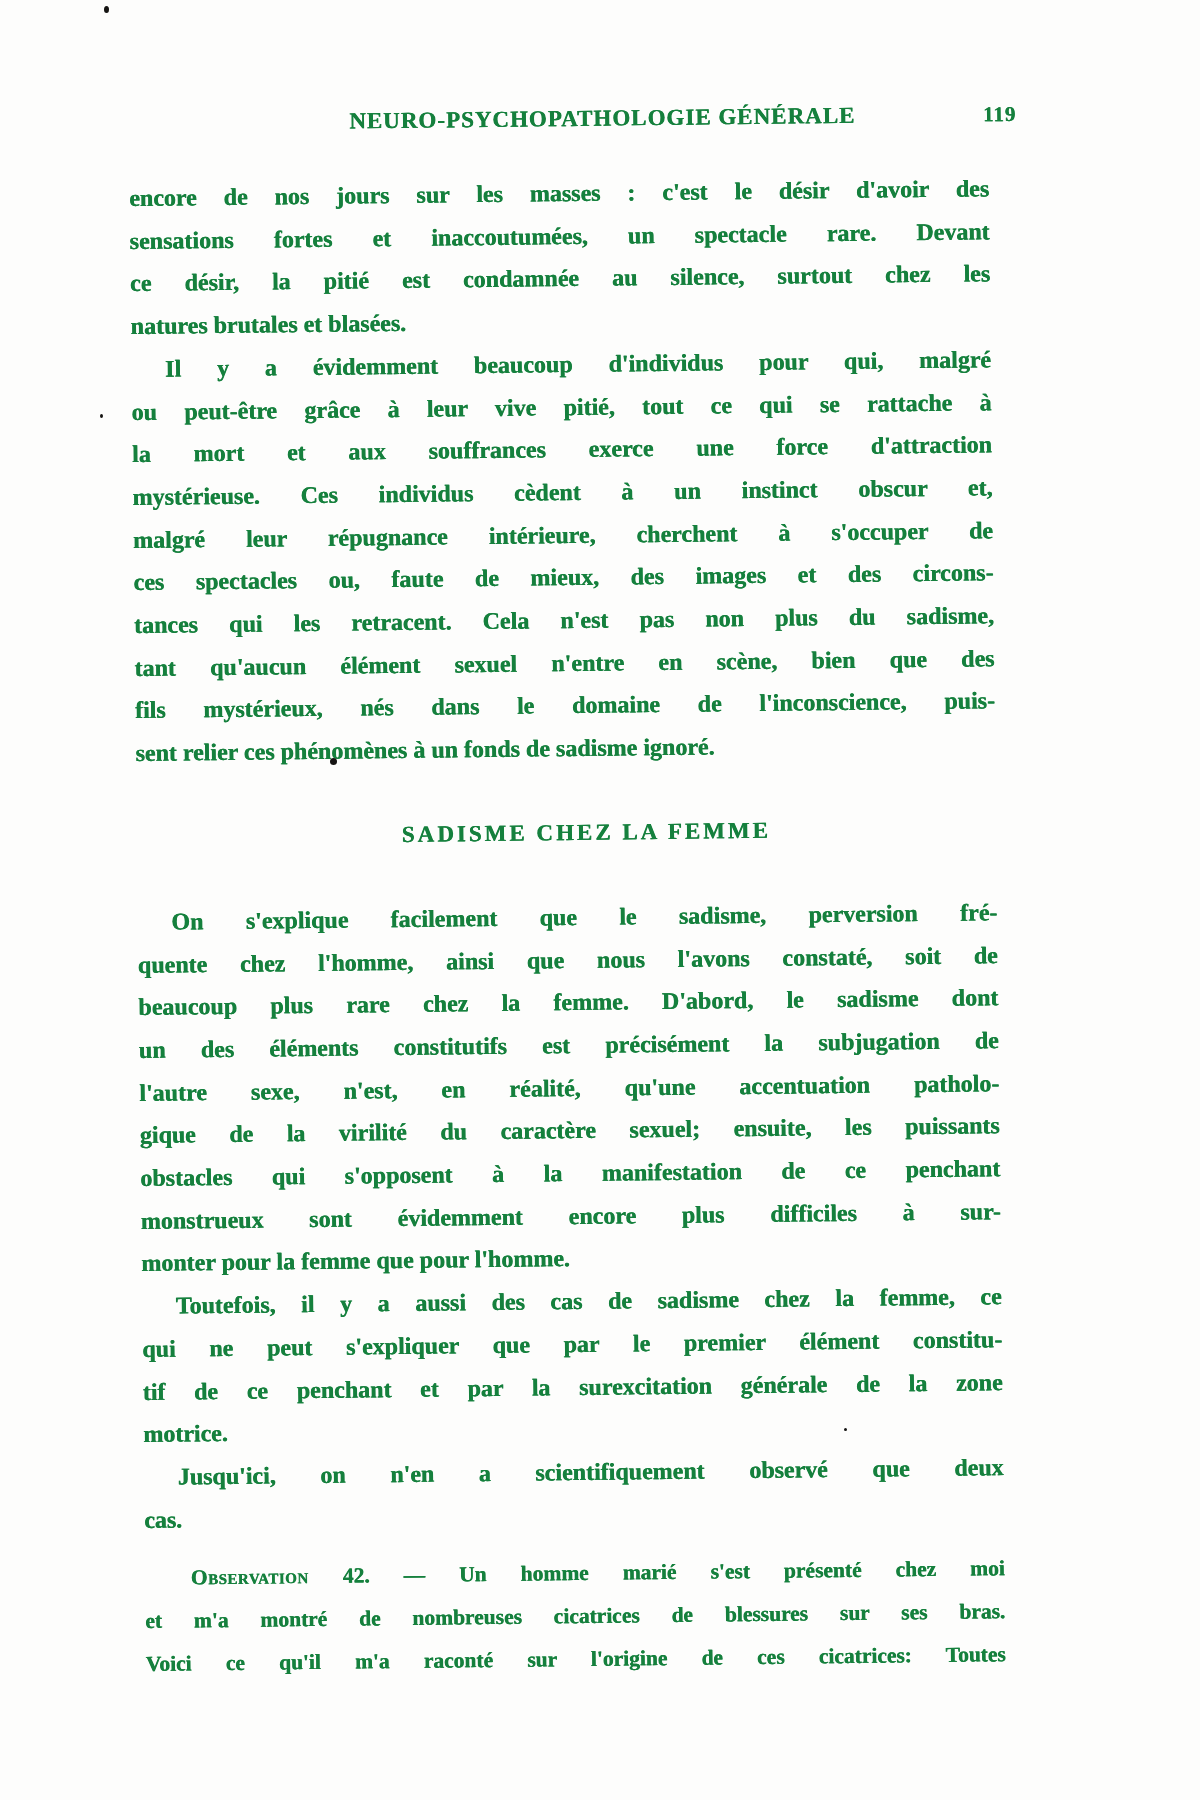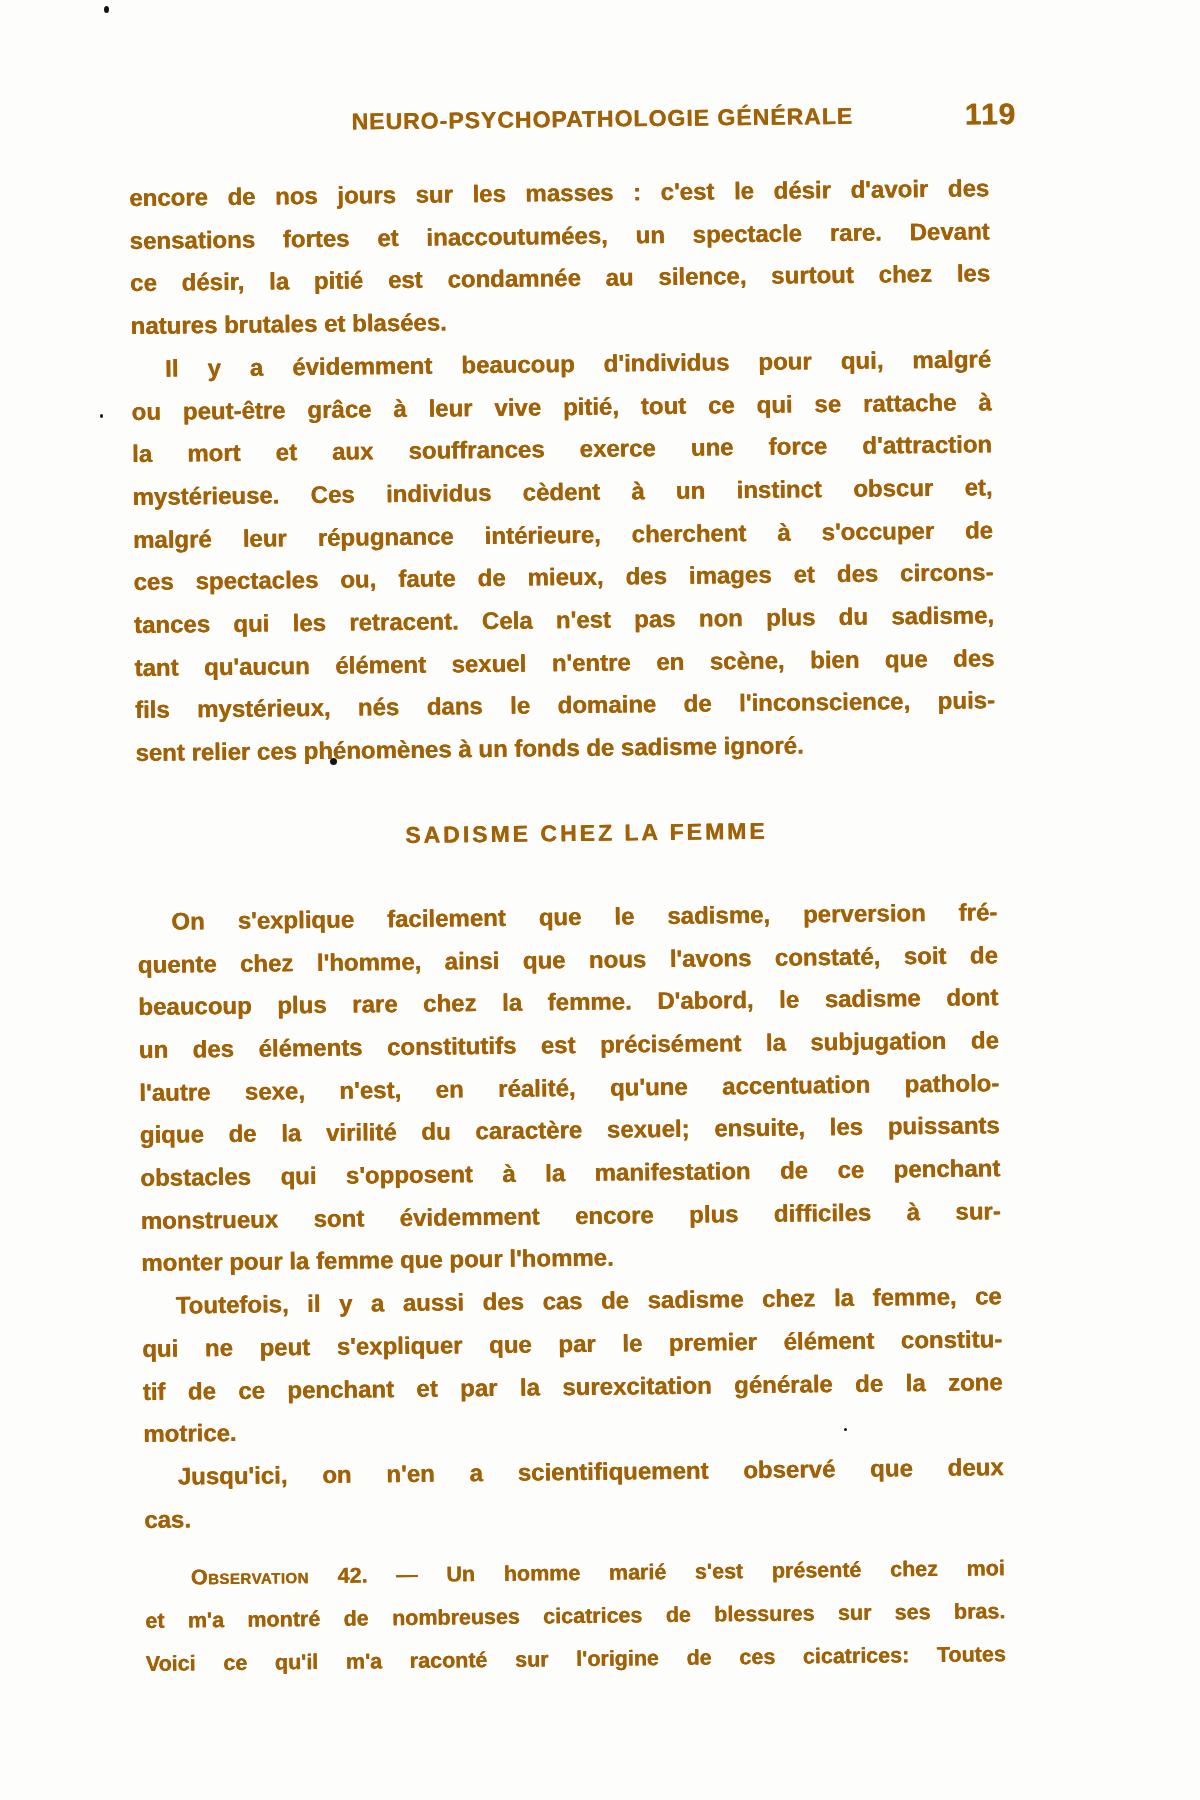--- a/index.html
+++ b/index.html
@@ -6,22 +6,22 @@
     margin: 0;
     padding: 0;
     background: #ffffff;
   }
   .page {
     position: relative;
     width: 1200px;
     height: 1800px;
     background: #fdfdfc;
     overflow: hidden;
-    font-family: Liberation Sans, sans-serif;
-    color: #a16207;
+    font-family: Liberation Serif, serif;
+    color: #15803d;
   }
   .rot {
     position: absolute;
     left: 128px;
     top: 104px;
     width: 892px;
     transform: rotate(-0.65deg);
     transform-origin: 50% 0;
     text-shadow: 0.5px 0 0 currentColor;
   }
@@ -36,21 +36,21 @@
     text-align: center;
     font-size: 23px;
     letter-spacing: 1px;
     transform: translateX(28px);
     white-space: nowrap;
   }
   .page-number {
     position: absolute;
     right: 4px;
     top: 0;
-    font-size: 30px;
+    font-size: 21px;
     letter-spacing: 1px;
   }
   .body-col {
     margin-top: 38px;
     width: 860px;
   }
   .para { margin: 0; }
   .line {
     font-size: 24px;
     font-weight: bold;

